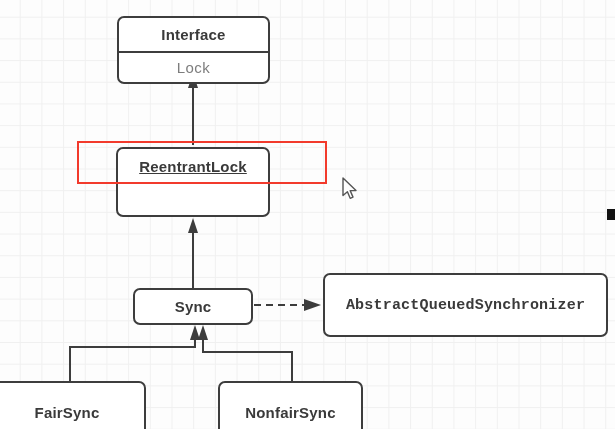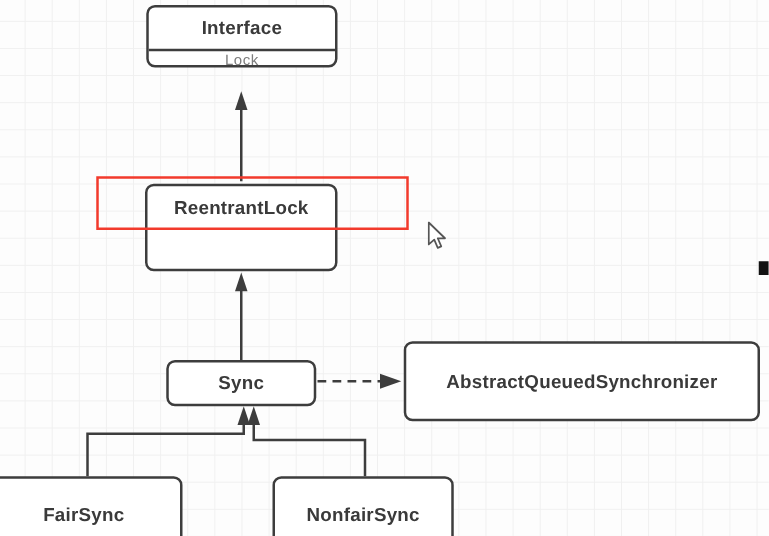--- a/index.html
+++ b/index.html
@@ -17,21 +17,21 @@
     position:absolute;box-sizing:border-box;background:#ffffff;
     border:2px solid #3d3d3d;border-radius:7px;
     display:flex;flex-direction:column;z-index:2;
   }
   .uml-title{
     flex:0 0 auto;display:flex;align-items:center;justify-content:center;
     font-weight:bold;font-size:15px;color:#3a3a3a;letter-spacing:.2px;
   }
   .uml-member{
     flex:1 1 auto;display:flex;align-items:center;justify-content:center;
-    border-top:2px solid #3d3d3d;font-size:12px;color:#7d7d7d;letter-spacing:.4px;
+    border-top:2px solid #3d3d3d;font-size:15px;color:#7d7d7d;letter-spacing:.4px;
   }
   .single .uml-title{flex:1 1 auto;}
   #edge-layer{position:absolute;left:0;top:0;z-index:1;}
   .edge{stroke:#3d3d3d;stroke-width:2;fill:none;}
   .edge-head{fill:#3d3d3d;stroke:none;}
   .dashed{stroke-dasharray:7 5;}
   #highlight-rect{
     position:absolute;box-sizing:border-box;z-index:3;
     border:2.5px solid #f23a2c;background:transparent;
   }
@@ -56,34 +56,34 @@
 
   
   <polyline class="edge" points="70,381 70,347 195,347 195,338"></polyline>
   <polygon class="edge-head" points="195,325 190,340 200,340"></polygon>
 
   
   <polyline class="edge" points="292,381 292,352 203,352 203,338"></polyline>
   <polygon class="edge-head" points="203,325 198,340 208,340"></polygon>
 </svg>
 
-<div class="uml-box" style="left:117px;top:4px;width:153px;height:50px;">
+<div class="uml-box" style="left:117px;top:16px;width:153px;height:68px;">
   <div class="uml-title" style="height:33px;">Interface</div>
   <div class="uml-member">Lock</div>
 </div>
 
 <div class="uml-box" style="left:116px;top:147px;width:154px;height:70px;">
-  <div class="uml-title" style="height:35px;">ReentrantLock</div>
+  <div class="uml-title" style="height:35px;text-decoration:underline;">ReentrantLock</div>
 </div>
 
 <div class="uml-box single" style="left:133px;top:288px;width:120px;height:37px;justify-content:center;">
   <div class="uml-title">Sync</div>
 </div>
 
-<div class="uml-box single" style="left:323px;top:273px;width:285px;height:64px;">
+<div class="uml-box single" style="left:323px;top:273px;width:285px;height:64px;font-family:Liberation Mono, monospace;">
   <div class="uml-title">AbstractQueuedSynchronizer</div>
 </div>
 
 <div class="uml-box single" style="left:-12px;top:381px;width:158px;height:62px;">
   <div class="uml-title">FairSync</div>
 </div>
 
 <div class="uml-box single" style="left:218px;top:381px;width:145px;height:62px;">
   <div class="uml-title">NonfairSync</div>
 </div>

